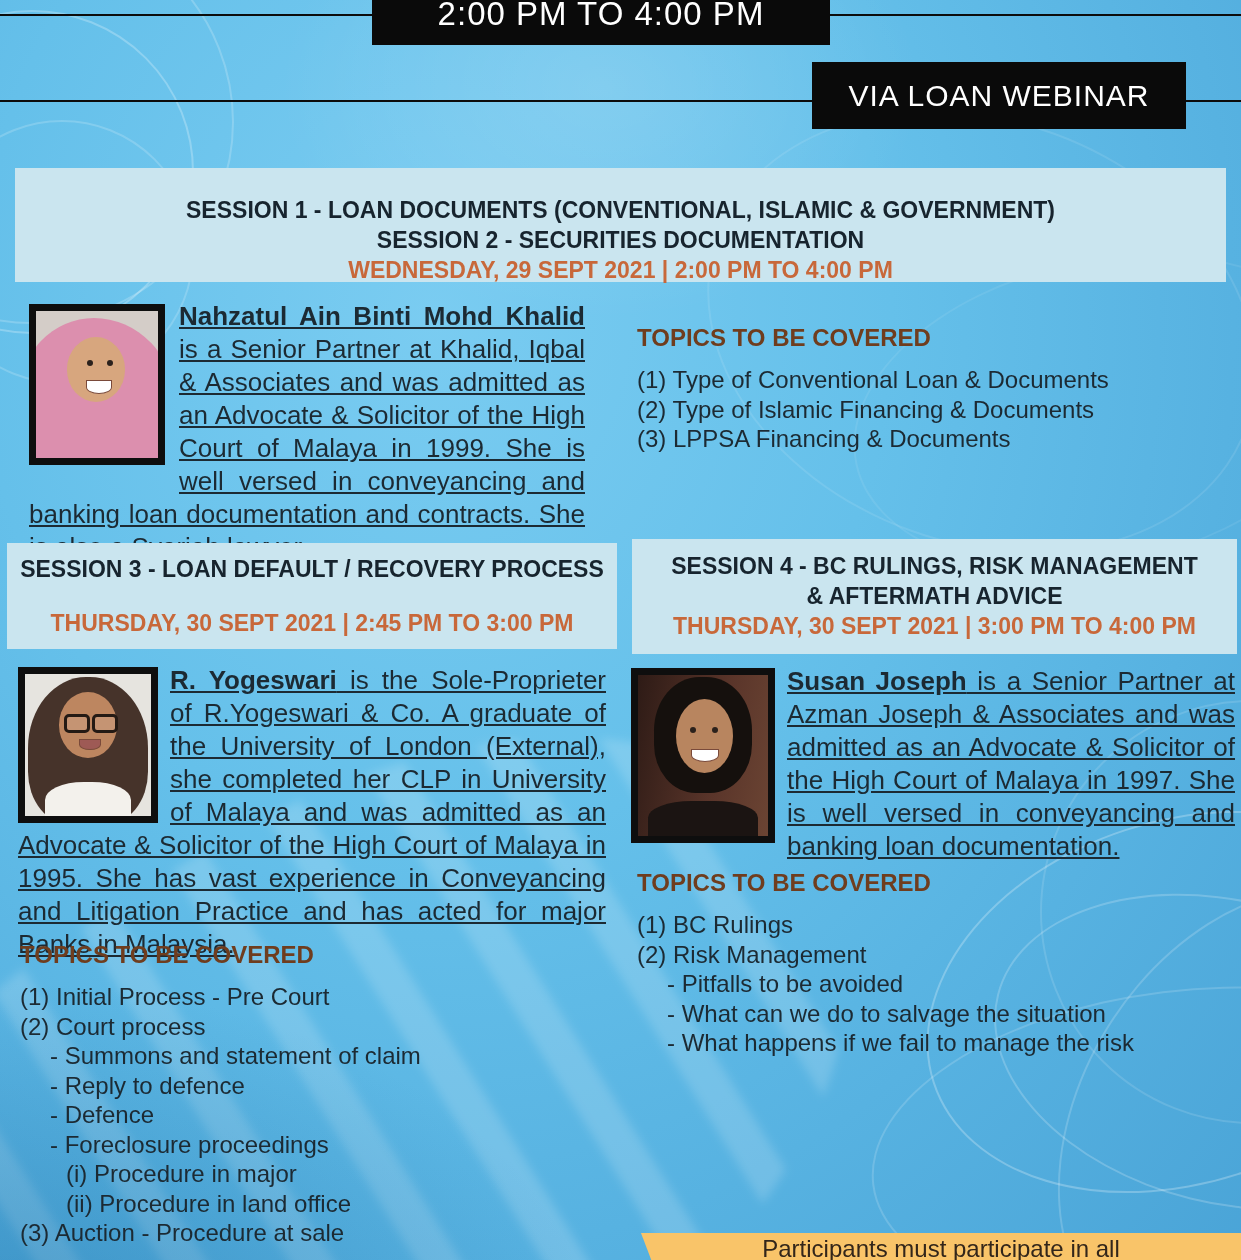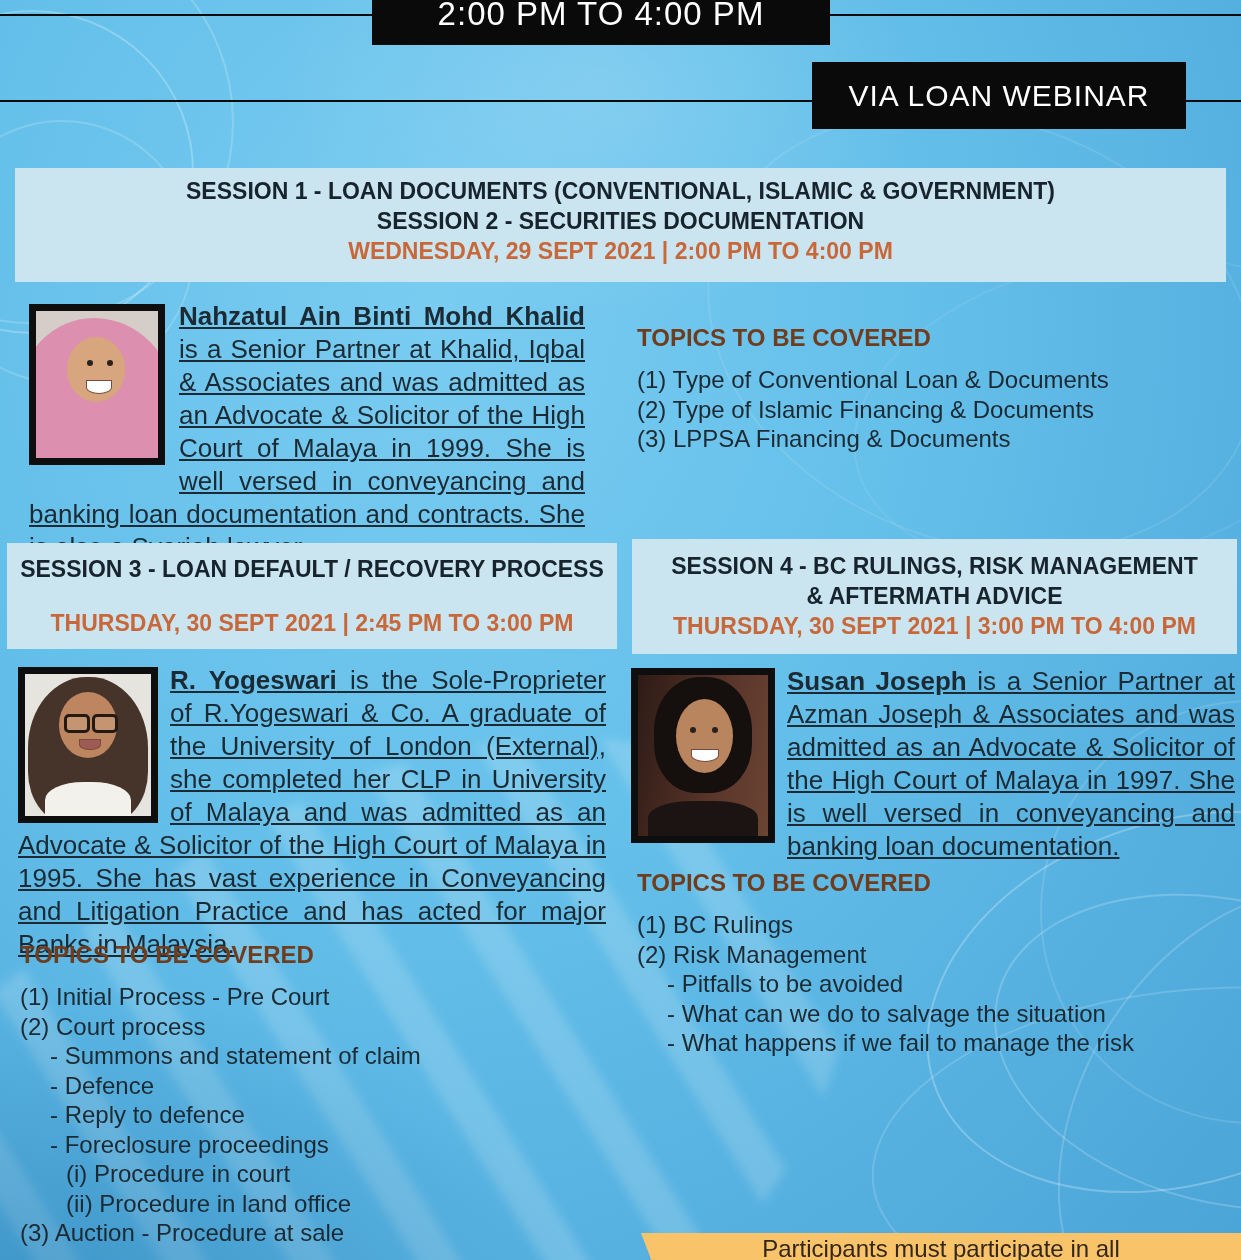--- a/index.html
+++ b/index.html
@@ -27,21 +27,21 @@
   }
   
   .hline{position:absolute; left:0; width:1241px; height:2px; background:#0c0c0c;}
   .blackbox{position:absolute; background:#0a0a0a; color:#ffffff; display:flex; align-items:center; justify-content:center; letter-spacing:1px;}
   .top-time{left:372px; top:-52px; width:458px; height:97px; align-items:flex-end; padding-bottom:12px; box-sizing:border-box; font-size:33px;}
   .via-zoom{left:812px; top:62px; width:374px; height:67px; font-size:30px;}
   
   .panel{position:absolute; background:#cae5ef; text-align:center; box-sizing:border-box;}
   .panel .t{font-size:23px; font-weight:bold; color:#17242e; line-height:30px;}
   .panel .d{font-size:23px; font-weight:bold; color:#c8683a; line-height:31px;}
-  .panel12{left:15px; top:168px; width:1211px; height:114px; padding-top:8px;}
+  .panel12{left:15px; top:168px; width:1211px; height:114px; padding-top:27px;}
   .panel3{left:7px; top:543px; width:610px; height:106px; display:flex; flex-direction:column; justify-content:center;gap:24px;}
   .panel4{left:632px; top:539px; width:605px; height:115px; display:flex; flex-direction:column; justify-content:center; padding:0 28px;}
   
   .bio{position:absolute; font-size:26px; line-height:33px; color:#1c2a33; text-align:justify;text-decoration:underline;}
   .bio b{font-weight:bold;}
   .bio1{left:29px;  top:300px; width:556px;}
   .bio2{left:18px;  top:664px; width:588px;}
   .bio3{left:631px; top:665px; width:604px;}
   .photo{border:7px solid #0e0e0e; position:relative; overflow:hidden; float:left;}
   .ph1{width:122px; height:147px; margin:4px 14px 6px 0; background:#d4cdc8;}
@@ -164,24 +164,24 @@
       <div class="pp blazer3"></div>
     </div>
     <b>Susan Joseph</b><span> is a Senior Partner at Azman Joseph &amp; Associates and was admitted as an Advocate &amp; Solicitor of the High Court of Malaya in 1997. She is well versed in conveyancing and banking loan documentation.</span>
   </div>
 
   <div class="topics topics3">
     <div class="hd">TOPICS TO BE COVERED</div>
     <div class="t-item">(1) Initial Process - Pre Court</div>
     <div class="t-item">(2) Court process</div>
     <div class="t-item ind1">- Summons and statement of claim</div>
+    <div class="t-item ind1">- Reply to defence</div>
     <div class="t-item ind1">- Defence</div>
-    <div class="t-item ind1">- Reply to defence</div>
     <div class="t-item ind1">- Foreclosure proceedings</div>
-    <div class="t-item ind2">(i)  Procedure in court</div>
+    <div class="t-item ind2">(i)  Procedure in major</div>
     <div class="t-item ind2">(ii) Procedure in land office</div>
     <div class="t-item">(3) Auction - Procedure at sale</div>
   </div>
 
   <div class="topics topics4">
     <div class="hd">TOPICS TO BE COVERED</div>
     <div class="t-item">(1) BC Rulings</div>
     <div class="t-item">(2) Risk Management</div>
     <div class="t-item ind1">- Pitfalls to be avoided</div>
     <div class="t-item ind1">- What can we do to salvage the situation</div>

